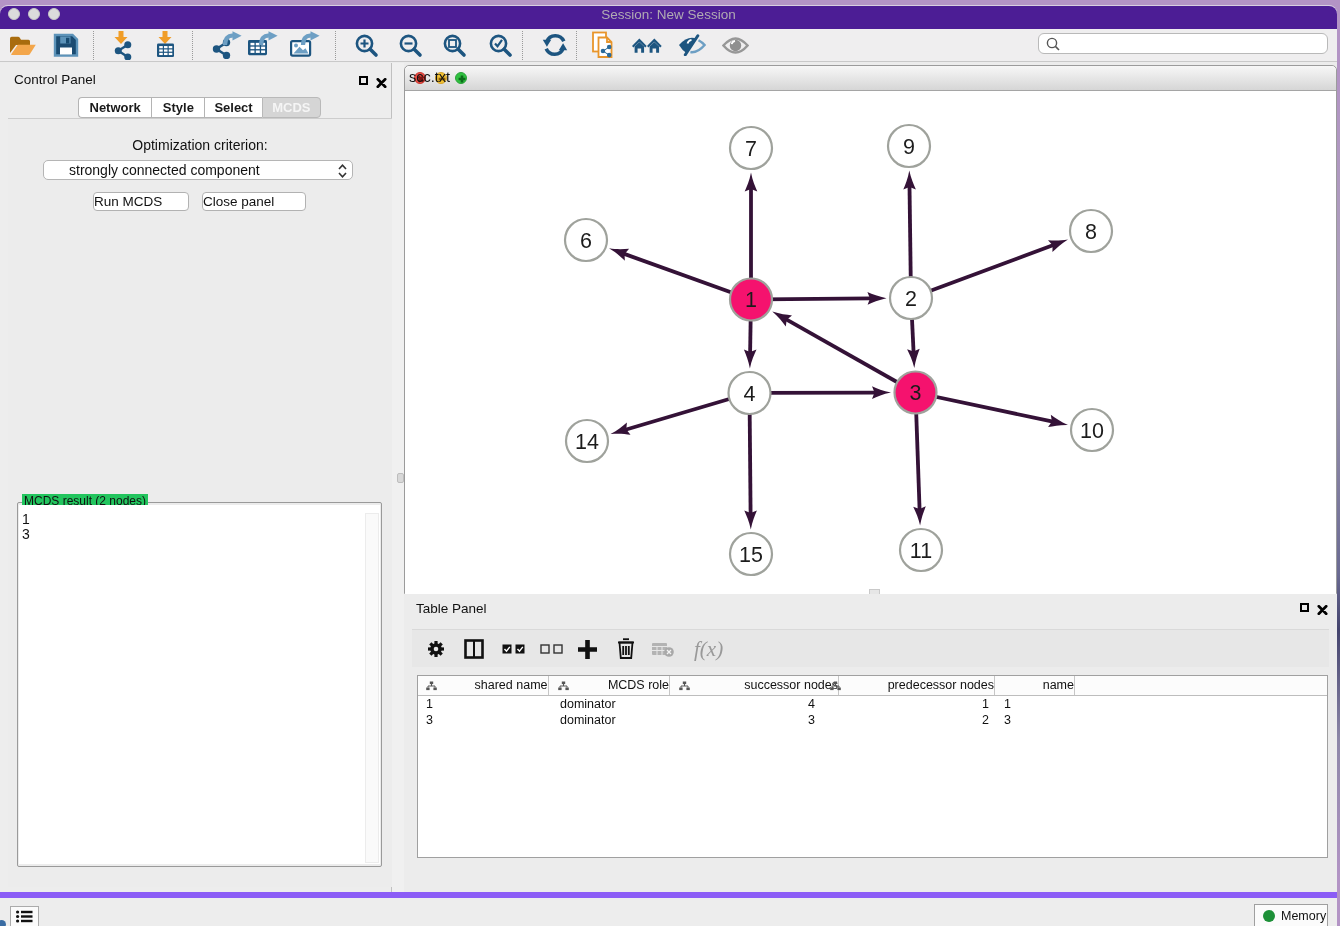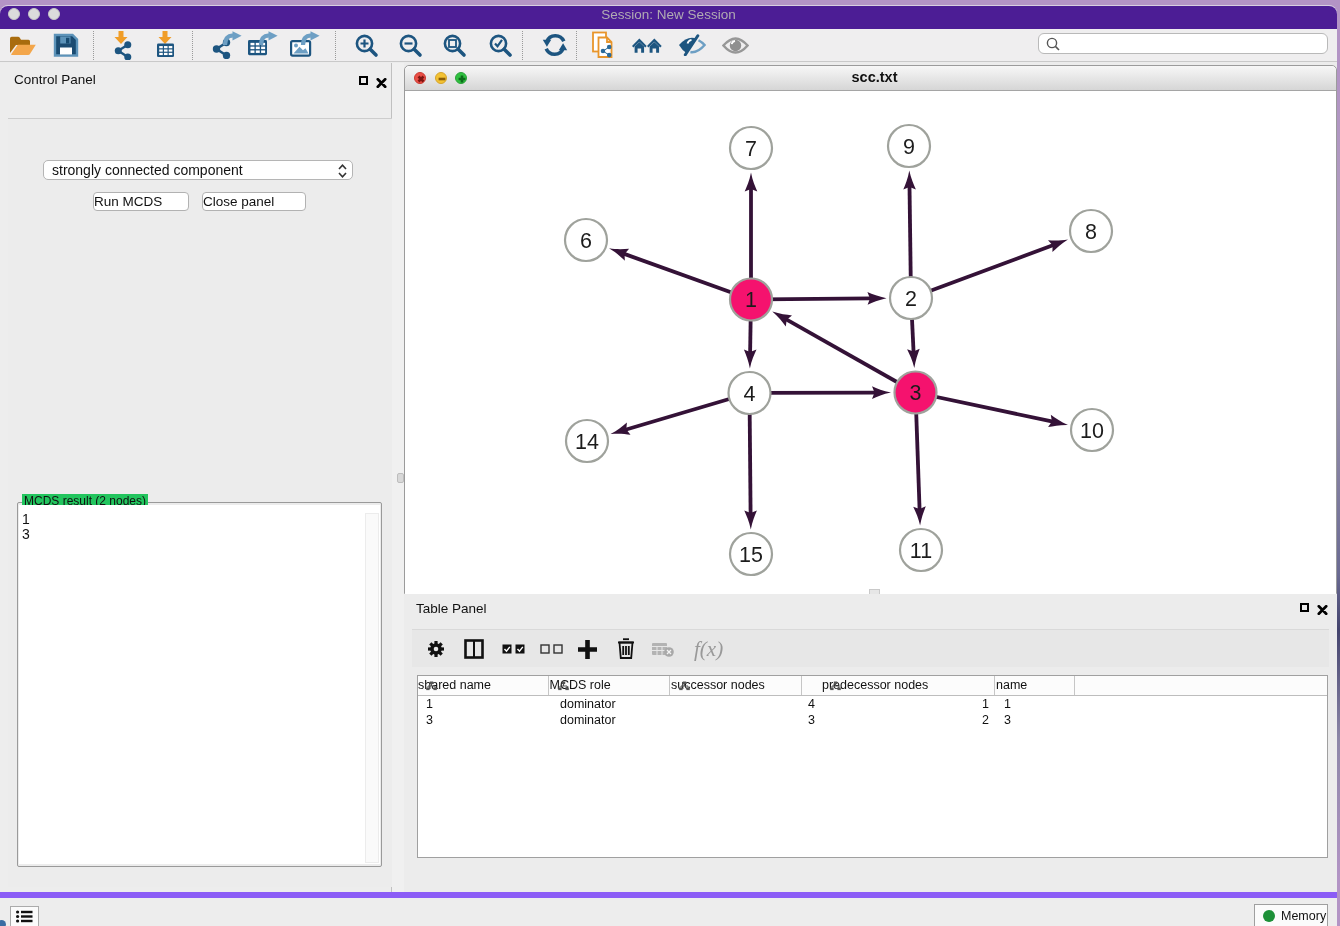--- a/index.html
+++ b/index.html
@@ -15,47 +15,47 @@
 #cp-title{position:absolute;left:14px;top:9px;font-size:13.5px;color:#111}
 .cp-max{position:absolute;left:359px;top:13px;width:9px;height:9px;border:2px solid #000}
 .cp-x{position:absolute;left:376px;top:11px}
 .tabs{position:absolute;top:34px;left:78px;height:21px;display:flex}
 .tab{height:21px;line-height:20px;padding:0 9px;background:#fff;border:1px solid #b4b4b4;border-right:none;font-size:13px;font-weight:700;color:#1a1a1a}
 .tab:first-child{border-radius:4px 0 0 4px}
 .tab.sel{background:#d5d5d5;color:#f5f5f5;border:1px solid #b9b9b9;border-radius:0 4px 4px 0}
 .tab:nth-child(1){padding:0 10.5px}.tab:nth-child(2){padding:0 10.5px}.tab:nth-child(3){padding:0 9px}.tab:nth-child(4){padding:0 9.5px}
 #cp-inner{position:absolute;left:8px;top:55px;width:384px;height:769px;background:#ececec;border-top:1px solid #cdcdcd}
 #optlabel{position:absolute;top:18px;width:100%;text-align:center;font-size:14px;color:#111}
-#combo{position:absolute;left:35px;top:41px;width:310px;height:20px;background:#fff;border:1px solid #b5b5b5;border-radius:5px;font-size:14px;color:#111;line-height:19px;padding-left:8px}
+#combo{position:absolute;left:35px;top:41px;width:310px;height:20px;background:#fff;border:1px solid #b5b5b5;border-radius:5px;font-size:14px;color:#111;line-height:19px;padding-left:25px}
 .btn{position:absolute;top:73px;height:19px;background:#fff;border:1px solid #b2b2b2;border-radius:4px;font-size:13.5px;color:#111;text-align:left;line-height:18px}
 #fieldset{position:absolute;left:9px;top:383px;width:365px;height:365px;border:1px solid #9a9a9a;border-radius:2px}
 #fs-legend{position:absolute;left:4px;top:-9px;background:#22c55e;padding:0 2px;font-size:12px;color:#111}
 #fs-white{position:absolute;left:1px;top:2px;width:361px;height:359px;background:#fff}
 #fs-scroll{position:absolute;right:1px;top:8px;width:14px;height:350px;background:#fafafa;border:1px solid #ececec}
 
 #statusbar{position:absolute;left:0;top:829px;width:100%;height:50px;background:#ededed;border-top:6px solid #8b5cf6}
 #listbtn{position:absolute;left:10px;top:8px;width:29px;height:21px;background:#fbfbfb;border:1px solid #ababab}
 #membtn{position:absolute;left:1254px;top:6px;width:74px;height:23px;background:#fbfbfb;border:1px solid #9f9f9f;font-size:12.5px;color:#111;text-align:center;line-height:22px}
 
 #divider{position:absolute;left:392px;top:0;width:12px;height:829px;background:#f0f0f0}
 #divgrab{position:absolute;left:5px;top:410px;width:7px;height:10px;background:#d8d8d8;border:1px solid #bdbdbd;border-radius:2px}
 #netwin{position:absolute;left:404px;top:2px;width:933px;height:529px;background:#fff;border:1px solid #9b9b9b;border-radius:5px 5px 0 0}
 #net-tb{position:absolute;left:0;top:0;width:100%;height:25px;background:linear-gradient(#f7f7f7,#d6d6d6);border-bottom:1px solid #a5a5a5;border-radius:5px 5px 0 0}
 .mtl{position:absolute;top:6px;width:12px;height:12px;border-radius:50%;border:1px solid}
 .mtl svg{position:absolute;left:-0.5px;top:-0.5px}
-#net-title{position:absolute;top:3px;left:4px;width:100%;text-align:center;font-size:14.5px;font-weight:700;color:#111}
+#net-title{position:absolute;top:3px;left:4px;width:100%;font-size:14.5px;font-weight:400;color:#111}
 #canvas{position:absolute;left:0;top:25px;width:931px;height:503px;background:#fff}
 #graph{position:absolute;left:0;top:0}
 #botgrab{position:absolute;left:464px;top:498px;width:11px;height:6px;background:#e6e6e6;border:1px solid #c9c9c9}
 #tp{position:absolute;left:404px;top:531px;width:933px;height:298px;background:#ececec}
 #tp-title{position:absolute;left:12px;top:7px;font-size:13.5px;color:#111}
 #tp-toolbar{position:absolute;left:8px;top:35px;width:917px;height:38px;background:#e7e7e7;border-top:1px solid #d9d9d9}
 #tbl{position:absolute;left:13px;top:81px;width:911px;height:183px;background:#fff;border:1px solid #a0a0a0}
 #thead{position:absolute;left:0;top:0;width:100%;height:20px;background:#fcfcfc;border-bottom:1px solid #bdbdbd}
-.th{position:absolute;top:0;height:19px;border-right:1px solid #c6c6c6;font-size:12.5px;color:#111;text-align:left;line-height:19px}
+.th{position:absolute;top:0;height:19px;border-right:1px solid #c6c6c6;font-size:12.5px;color:#111;text-align:right;line-height:19px}
 .th svg{position:absolute;left:8px;top:5px}
 #rows{position:absolute;left:0;top:20px;width:100%;font-size:12.5px;color:#111}
 .tr{position:absolute;left:0;width:100%;height:16px;line-height:16px}
 .td{position:absolute;top:0;height:16px}
 #btabs{position:absolute;left:289px;top:273px;height:22px;display:flex}
 .btab{height:22px;line-height:21px;padding:0 10px;background:#fff;border:1px solid #b2b2b2;border-right:none;font-size:13.5px;font-weight:700;color:#111}
 .btab:first-child{border-radius:5px 0 0 5px}
 .btab:last-child{border-right:1px solid #b2b2b2;border-radius:0 5px 5px 0}
 .btab.sel{background:#d6d6d6;color:#eeeeee}
 .btab:nth-child(1){padding:0 6.5px}.btab:nth-child(2){padding:0 12px}.btab:nth-child(3){padding:0 12px}.btab:nth-child(4){padding:0 10px}
@@ -222,21 +222,28 @@
         </svg>
       </div>
  </div>
  <div id="main">
   <div id="cp">
    <div id="cp-title">Control Panel</div>
    <div class="cp-max"></div>
         <div class="cp-x"><svg width="11" height="10" viewBox="0 0 11 10">
             <path d="M1.8 1.3 L9.2 8.7 M9.2 1.3 L1.8 8.7" stroke="#000" stroke-width="2.7" stroke-linecap="round"></path>
           </svg></div>
+   <div class="tabs">
+          <div class="tab">Network</div>
+          <div class="tab">Style</div>
+          <div class="tab">Select</div>
+          <div class="tab sel">MCDS</div>
+        </div>
    <div id="cp-inner">
+    <div id="optlabel">Optimization criterion:</div>
     <div id="combo">strongly connected component
       <svg width="11" height="14" style="position:absolute;right:4px;top:3px" viewBox="0 0 11 14">
               <path d="M2 5 L5.5 1.2 L9 5" fill="none" stroke="#333" stroke-width="1.6"></path>
               <path d="M2 9 L5.5 12.8 L9 9" fill="none" stroke="#333" stroke-width="1.6"></path>
             </svg>
     </div>
     <div class="btn" style="left:85px;width:96px">Run MCDS</div>
     <div class="btn" style="left:194px;width:104px">Close panel</div>
     <div id="fieldset">
       <div id="fs-legend">MCDS result (2 nodes)</div>
@@ -405,21 +412,21 @@
                 </g>
               </svg>shared name</div>
 <div class="th" style="left:131.5px;width:120.5px"><svg width="11" height="10" viewBox="0 0 11 10">
                 <g fill="#555">
                   <rect x="3.8" y="0.5" width="3.4" height="2.6"></rect>
                   <rect x="0.2" y="6.5" width="3.4" height="2.6"></rect>
                   <rect x="7.4" y="6.5" width="3.4" height="2.6"></rect>
                   <path d="M5.5 3 V5 M2 6.5 V5 H9 V6.5" stroke="#555" stroke-width="1" fill="none"></path>
                 </g>
               </svg>MCDS role</div>
-<div class="th" style="left:253px;width:131px"><svg width="11" height="10" viewBox="0 0 11 10">
+<div class="th" style="left:253px;width:168px"><svg width="11" height="10" viewBox="0 0 11 10">
                 <g fill="#555">
                   <rect x="3.8" y="0.5" width="3.4" height="2.6"></rect>
                   <rect x="0.2" y="6.5" width="3.4" height="2.6"></rect>
                   <rect x="7.4" y="6.5" width="3.4" height="2.6"></rect>
                   <path d="M5.5 3 V5 M2 6.5 V5 H9 V6.5" stroke="#555" stroke-width="1" fill="none"></path>
                 </g>
               </svg>successor nodes</div>
 <div class="th" style="left:404px;width:173px"><svg width="11" height="10" viewBox="0 0 11 10">
                 <g fill="#555">
                   <rect x="3.8" y="0.5" width="3.4" height="2.6"></rect>

